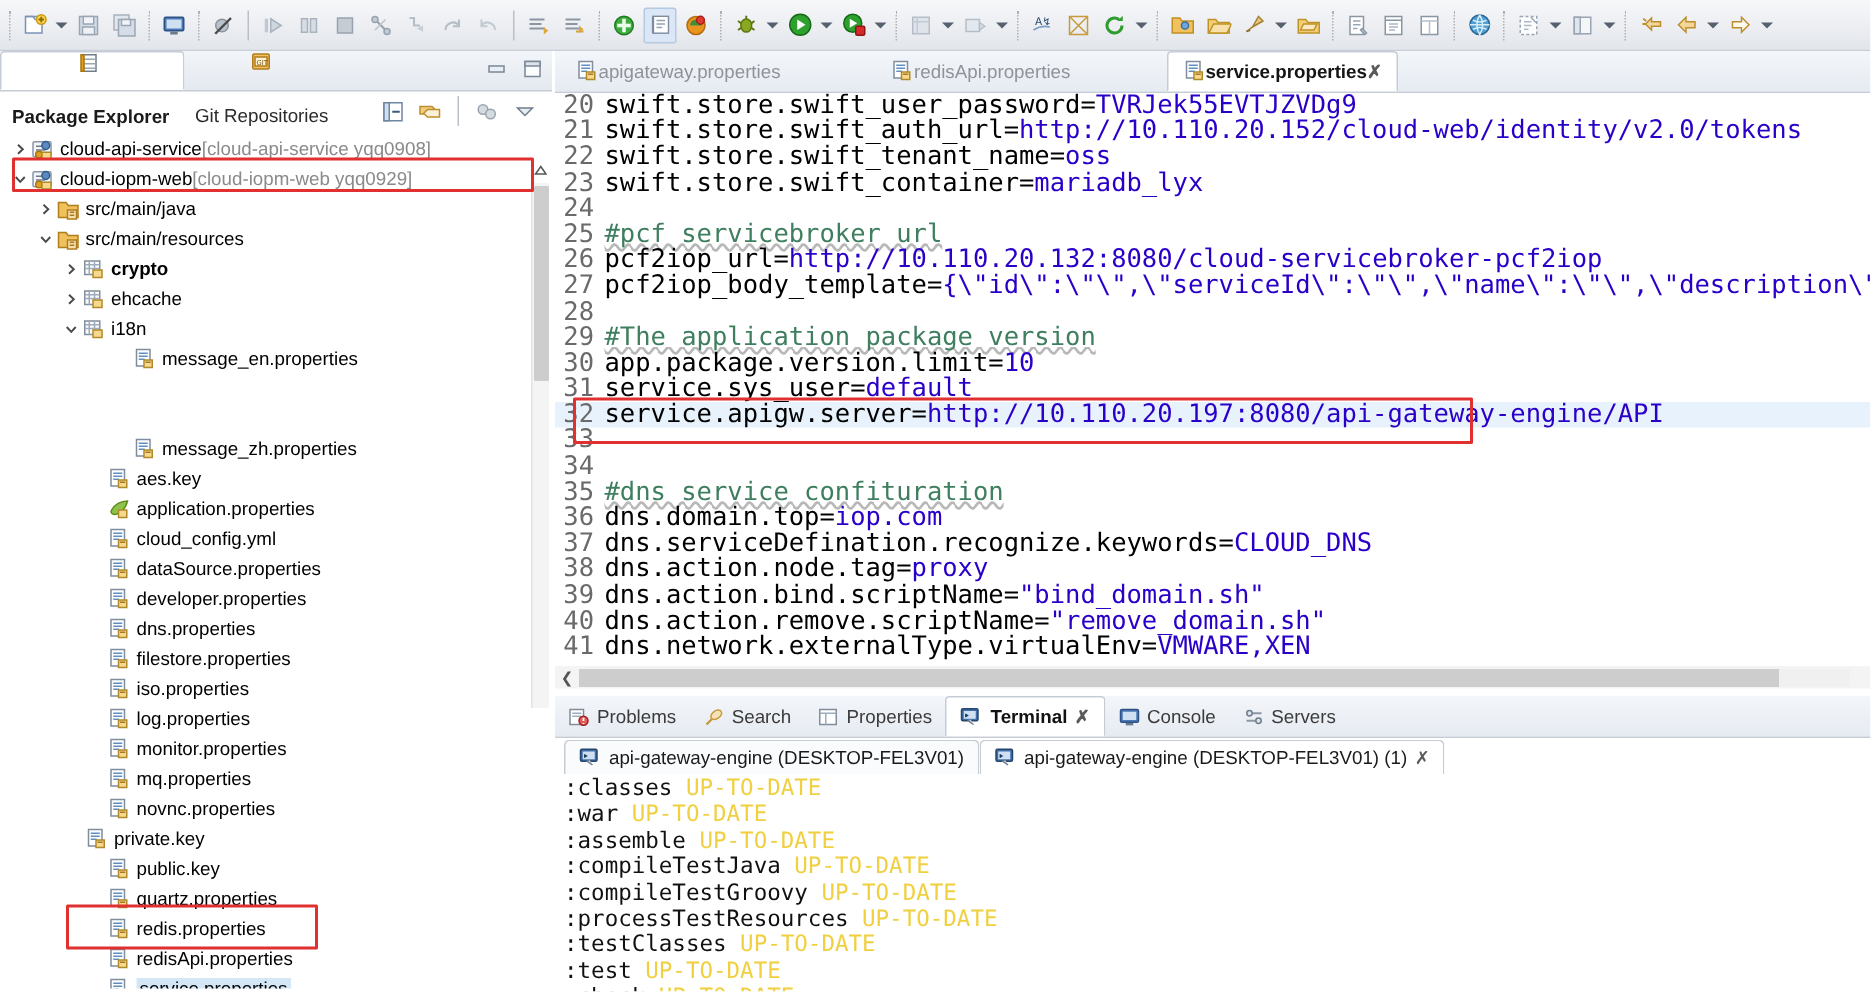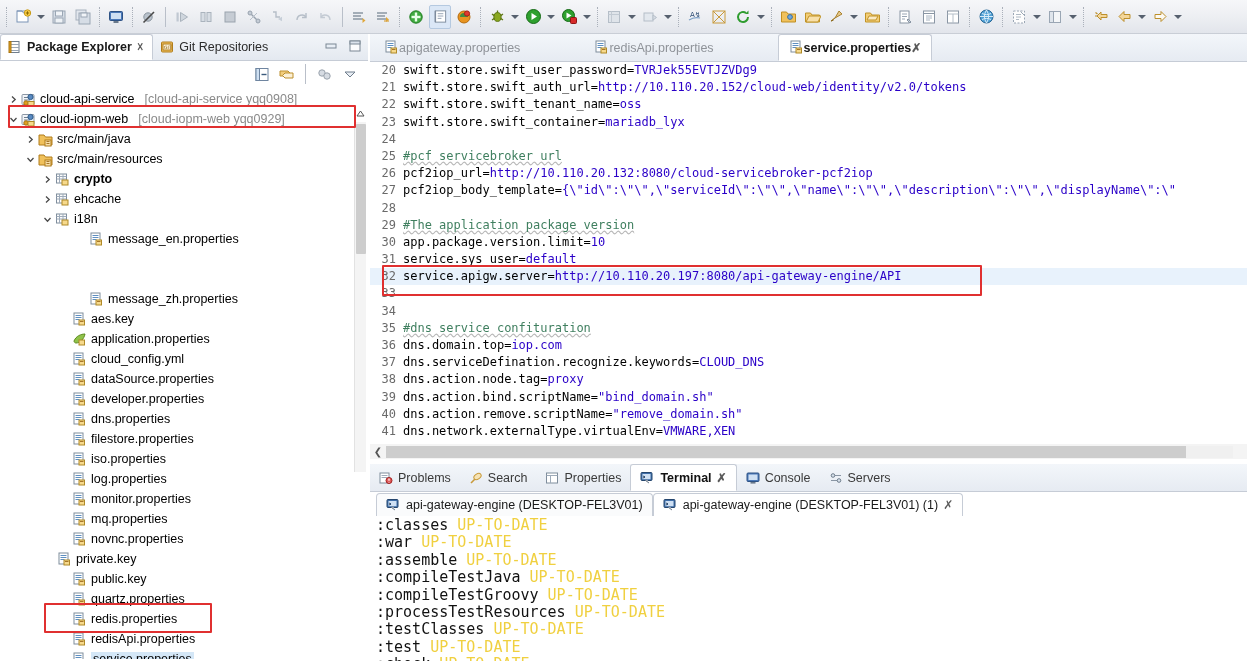--- a/index.html
+++ b/index.html
@@ -48,22 +48,22 @@
     position: absolute; left: 0; top: 34px; width: 368px; height: 627px;
     background: #ffffff;
   }
   .lp-tabbar {
     position:relative; height: 27px;
     background: linear-gradient(to bottom,#f2f5f9,#e4e9f0);
     border-bottom: 1px solid #c6ccd6;
     display:flex; align-items:flex-end;
   }
   .lp-tab {
-    height: 26px; display:flex; align-items:center; gap:5px;
-    padding: 0 9px 0 7px; font-size: 12.5px; position:relative;
+    height: 26px; display:flex; align-items:center; gap:22px;
+    padding: 0 9px 0 7px; font-size: 12.5px; position:relative;flex-direction:column;
   }
   .lp-tab.active {
     background:#ffffff; border:1px solid #c6ccd6; border-bottom:1px solid #fff;
     border-top-left-radius:3px;border-top-right-radius:3px;
     font-weight: bold; color:#1a1a1a;
   }
   .lp-tab.inactive { color:#2b2b2b; }
   .lp-winbtns { position:absolute; right:6px; top:5px; display:flex; gap:9px; }
   .wbtn { width:15px;height:14px; display:flex;align-items:center;justify-content:center; }
 
@@ -79,21 +79,21 @@
     background:#fff; padding-top: 2px;
   }
   .row {
     height: 20px; display:flex; align-items:center;
     white-space: nowrap; font-size: 12.5px; color:#000;
     position: relative;
   }
   .row .twisty { width:14px; flex:0 0 14px; display:flex;align-items:center;justify-content:center; }
   .row .ico { width:17px; flex:0 0 17px; display:flex;align-items:center;justify-content:center; margin-right:3px; }
   .row .lbl { }
-  .row .dim { color:#8a8a8a; margin-left: 10px; }
+  .row .dim { color:#8a8a8a; margin-left: 0; }
   .row.selected .lbl { background:#d4e7f7; padding: 0 2px; }
 
   
   .redbox {
     position: absolute; border: 2.5px solid #e03030;
     pointer-events: none; z-index: 40; border-radius: 1px;
   }
 
   
   .vscroll {
@@ -119,21 +119,21 @@
     background:#ffffff; color:#151515; font-weight:bold;
     border:1px solid #c6ccd6; border-bottom:1px solid #ffffff;
     border-top-left-radius:3px; border-top-right-radius:3px;
   }
   .closex { font-size: 12px; color:#5a5a5a; font-family:"Liberation Sans",sans-serif; }
 
   .code-wrap {
     position:relative; height: 382px; background:#fff;
     overflow: hidden;
     font-family: "DejaVu Sans Mono", monospace;
-    font-size: 12px;
+    font-size: 17px;
   }
   .cline {
     height: 17.2px; line-height: 17.2px; white-space: pre;
     padding-left: 4px;
   }
   .cline.hl { background: #e8f2fc; }
   .lnum { color:#6a6a6a; display:inline-block; width: 22px; text-align:right; margin-right:7px; }
   .k { color:#000000; }
   .v { color:#2a00c8; }
   .cm { color:#3f7f5f; }

